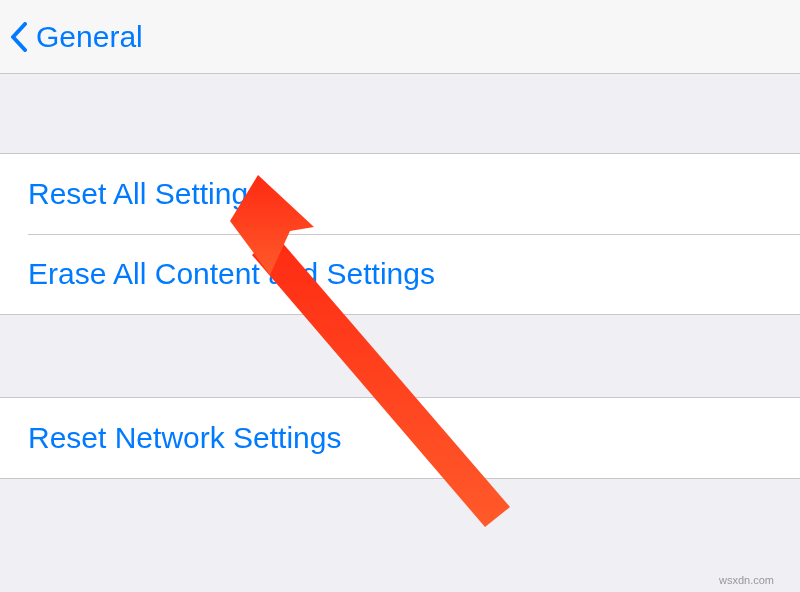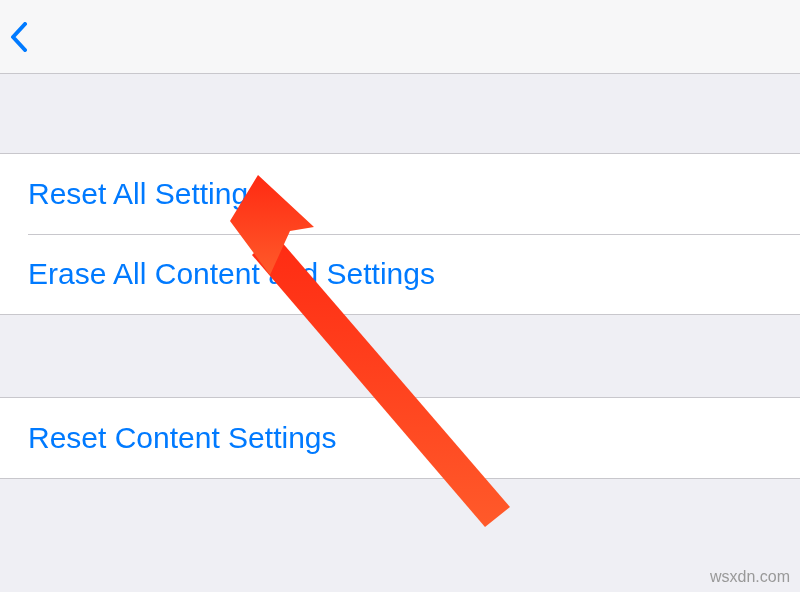--- a/index.html
+++ b/index.html
@@ -76,56 +76,57 @@
       position: absolute;
       top: 0;
       left: 28px;
       right: 0;
       height: 1px;
       background: #c8c7cc;
     }
     .watermark {
       position: absolute;
       bottom: 6px;
-      right: 10px;
-      font-size: 16px;
+      right: 26px;
+      font-size: 11px;
       color: #999;
       font-family: Arial, sans-serif;
     }
     .annotation-arrow {
       position: absolute;
       pointer-events: none;
       z-index: 100;
     }
   </style>
 </head>
 <body>
 
 <div class="nav-bar">
   <div class="back-button">
     <span class="chevron-left">
       <svg viewBox="0 0 18 30">
         <polyline points="15,2 3,15 15,28" fill="none" stroke="#007aff" stroke-width="4" stroke-linecap="round" stroke-linejoin="round"></polyline>
       </svg>
     </span>
+    <span>General</span>
   </div>
 </div>
 
 <div class="group group-1">
   <div class="row">
     <span>Reset All Settings</span>
   </div>
   <div class="row">
     <span>Erase All Content and Settings</span>
   </div>
 </div>
 
 <div class="group group-2">
   <div class="row">
-    <span>Reset Content Settings</span>
+    <span>Reset Network Settings</span>
   </div>
 </div>
 
 <svg class="annotation-arrow" style="left:230px; top:165px; width:320px; height:370px;">
   <defs>
     <linearGradient id="arr-grad" x1="0%" y1="0%" x2="0%" y2="100%">
       <stop offset="0%" stop-color="#ff2a12"></stop>
       <stop offset="100%" stop-color="#ff5a2a"></stop>
     </linearGradient>
   </defs>

